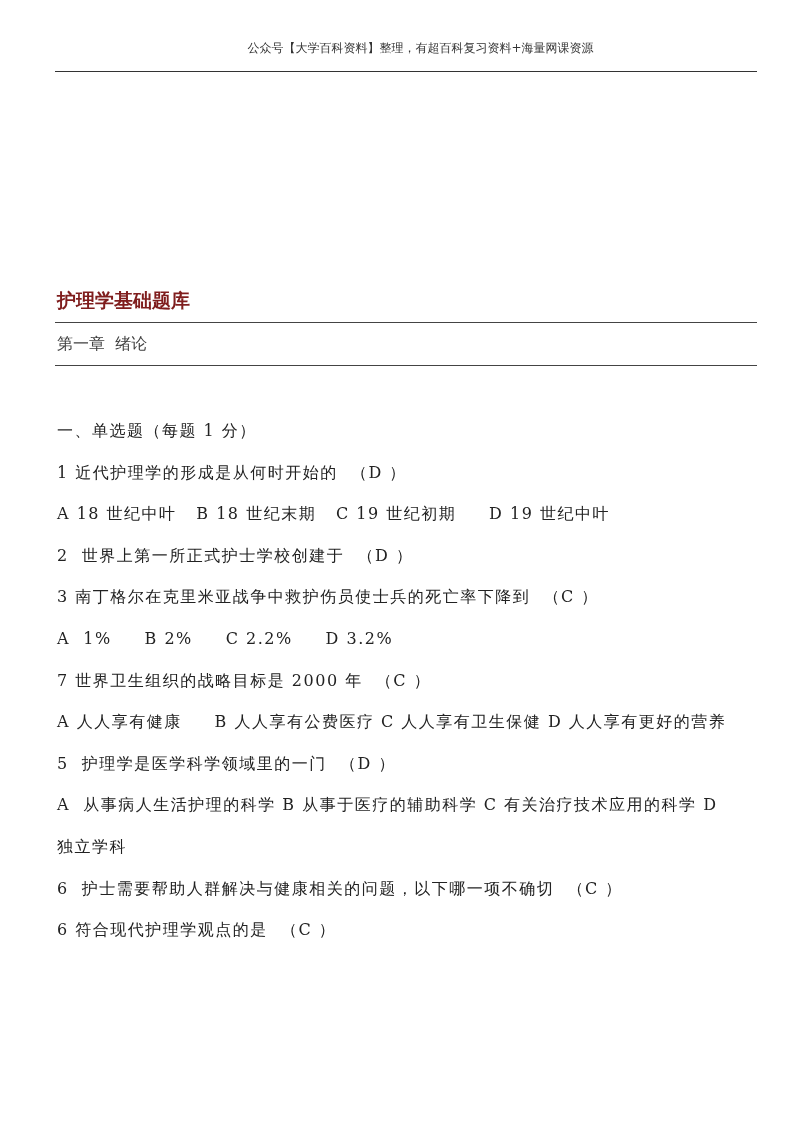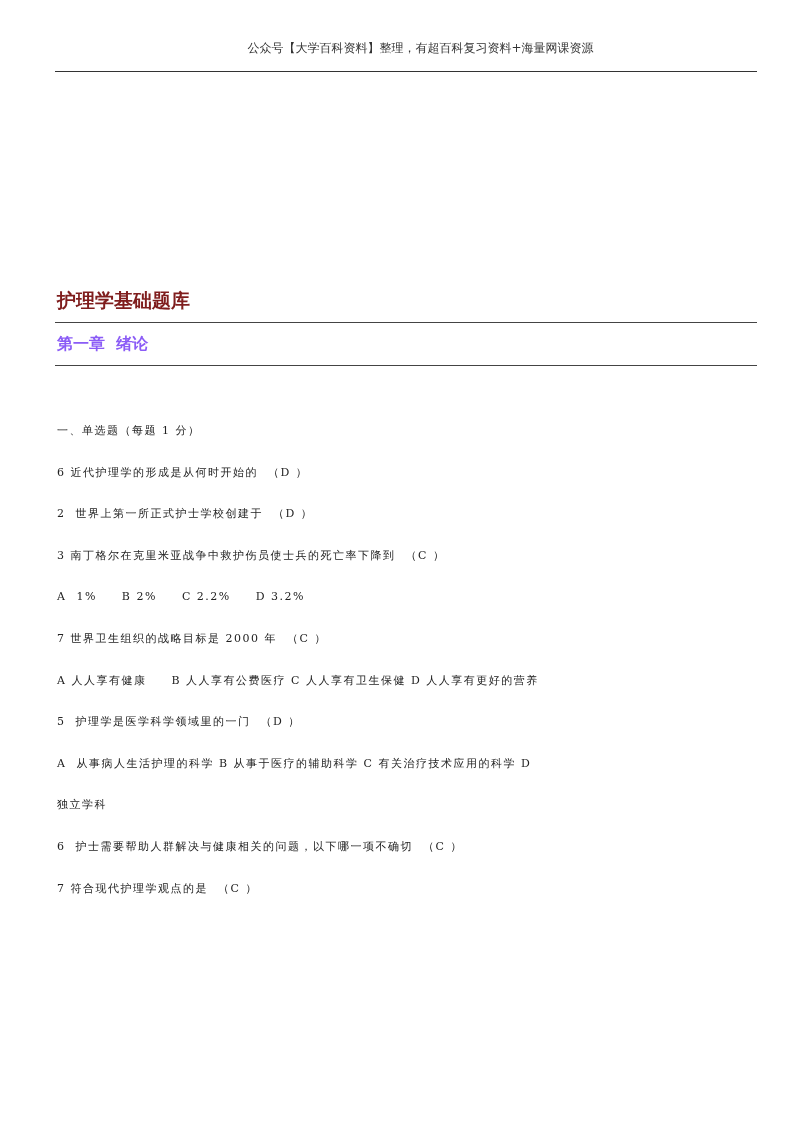--- a/index.html
+++ b/index.html
@@ -46,65 +46,66 @@
       font-weight: bold;
       font-size: 19px;
       color: #7f1d1d;
       white-space: nowrap;
     }
     .chapter-title {
       position: absolute;
       left: 57px;
       top: 334px;
       font-family: "DejaVu Sans", "Liberation Sans", sans-serif;
-      font-weight: bold;
+      font-weight: normal;
       font-size: 16px;
-      color: #8b5cf6;
+      color: #404040;
       white-space: pre;
     }
     .lines {
       position: absolute;
       left: 57px;
       top: 420px;
       width: 710px;
     }
     .line {
       height: 41.6px;
       line-height: 22px;
-      font-size: 11px;
+      font-size: 16px;
       white-space: pre;
       letter-spacing: 1.5px;
       color: #222222;
     }
   </style>
 </head>
 <body>
 
 <div class="header-text">公众号【大学百科资料】整理，有超百科复习资料+海量网课资源</div>
 <div class="rule header"></div>
 
 <div class="doc-title">护理学基础题库</div>
 <div class="rule title"></div>
 
 <div class="chapter-title">第一章  绪论</div>
 <div class="rule chapter"></div>
 
 <div class="lines">
   <div class="line">一、单选题（每题 1 分）</div>
 
-  <div class="line">6 近代护理学的形成是从何时开始的  （D ）</div>
+  <div class="line">1 近代护理学的形成是从何时开始的  （D ）</div>
+  <div class="line">A 18 世纪中叶   B 18 世纪末期   C 19 世纪初期     D 19 世纪中叶</div>
 
   <div class="line">2  世界上第一所正式护士学校创建于  （D ）</div>
 
   <div class="line">3 南丁格尔在克里米亚战争中救护伤员使士兵的死亡率下降到  （C ）</div>
   <div class="line">A  1%     B 2%     C 2.2%     D 3.2%</div>
 
   <div class="line">7 世界卫生组织的战略目标是 2000 年  （C ）</div>
   <div class="line">A 人人享有健康     B 人人享有公费医疗 C 人人享有卫生保健 D 人人享有更好的营养</div>
 
   <div class="line">5  护理学是医学科学领域里的一门  （D ）</div>
   <div class="line">A  从事病人生活护理的科学 B 从事于医疗的辅助科学 C 有关治疗技术应用的科学 D</div>
   <div class="line">独立学科</div>
 
   <div class="line">6  护士需要帮助人群解决与健康相关的问题，以下哪一项不确切  （C ）</div>
 
-  <div class="line">7 符合现代护理学观点的是  （C ）</div>
+  <div class="line">6 符合现代护理学观点的是  （C ）</div>
 </div>
 
 </body></html>

